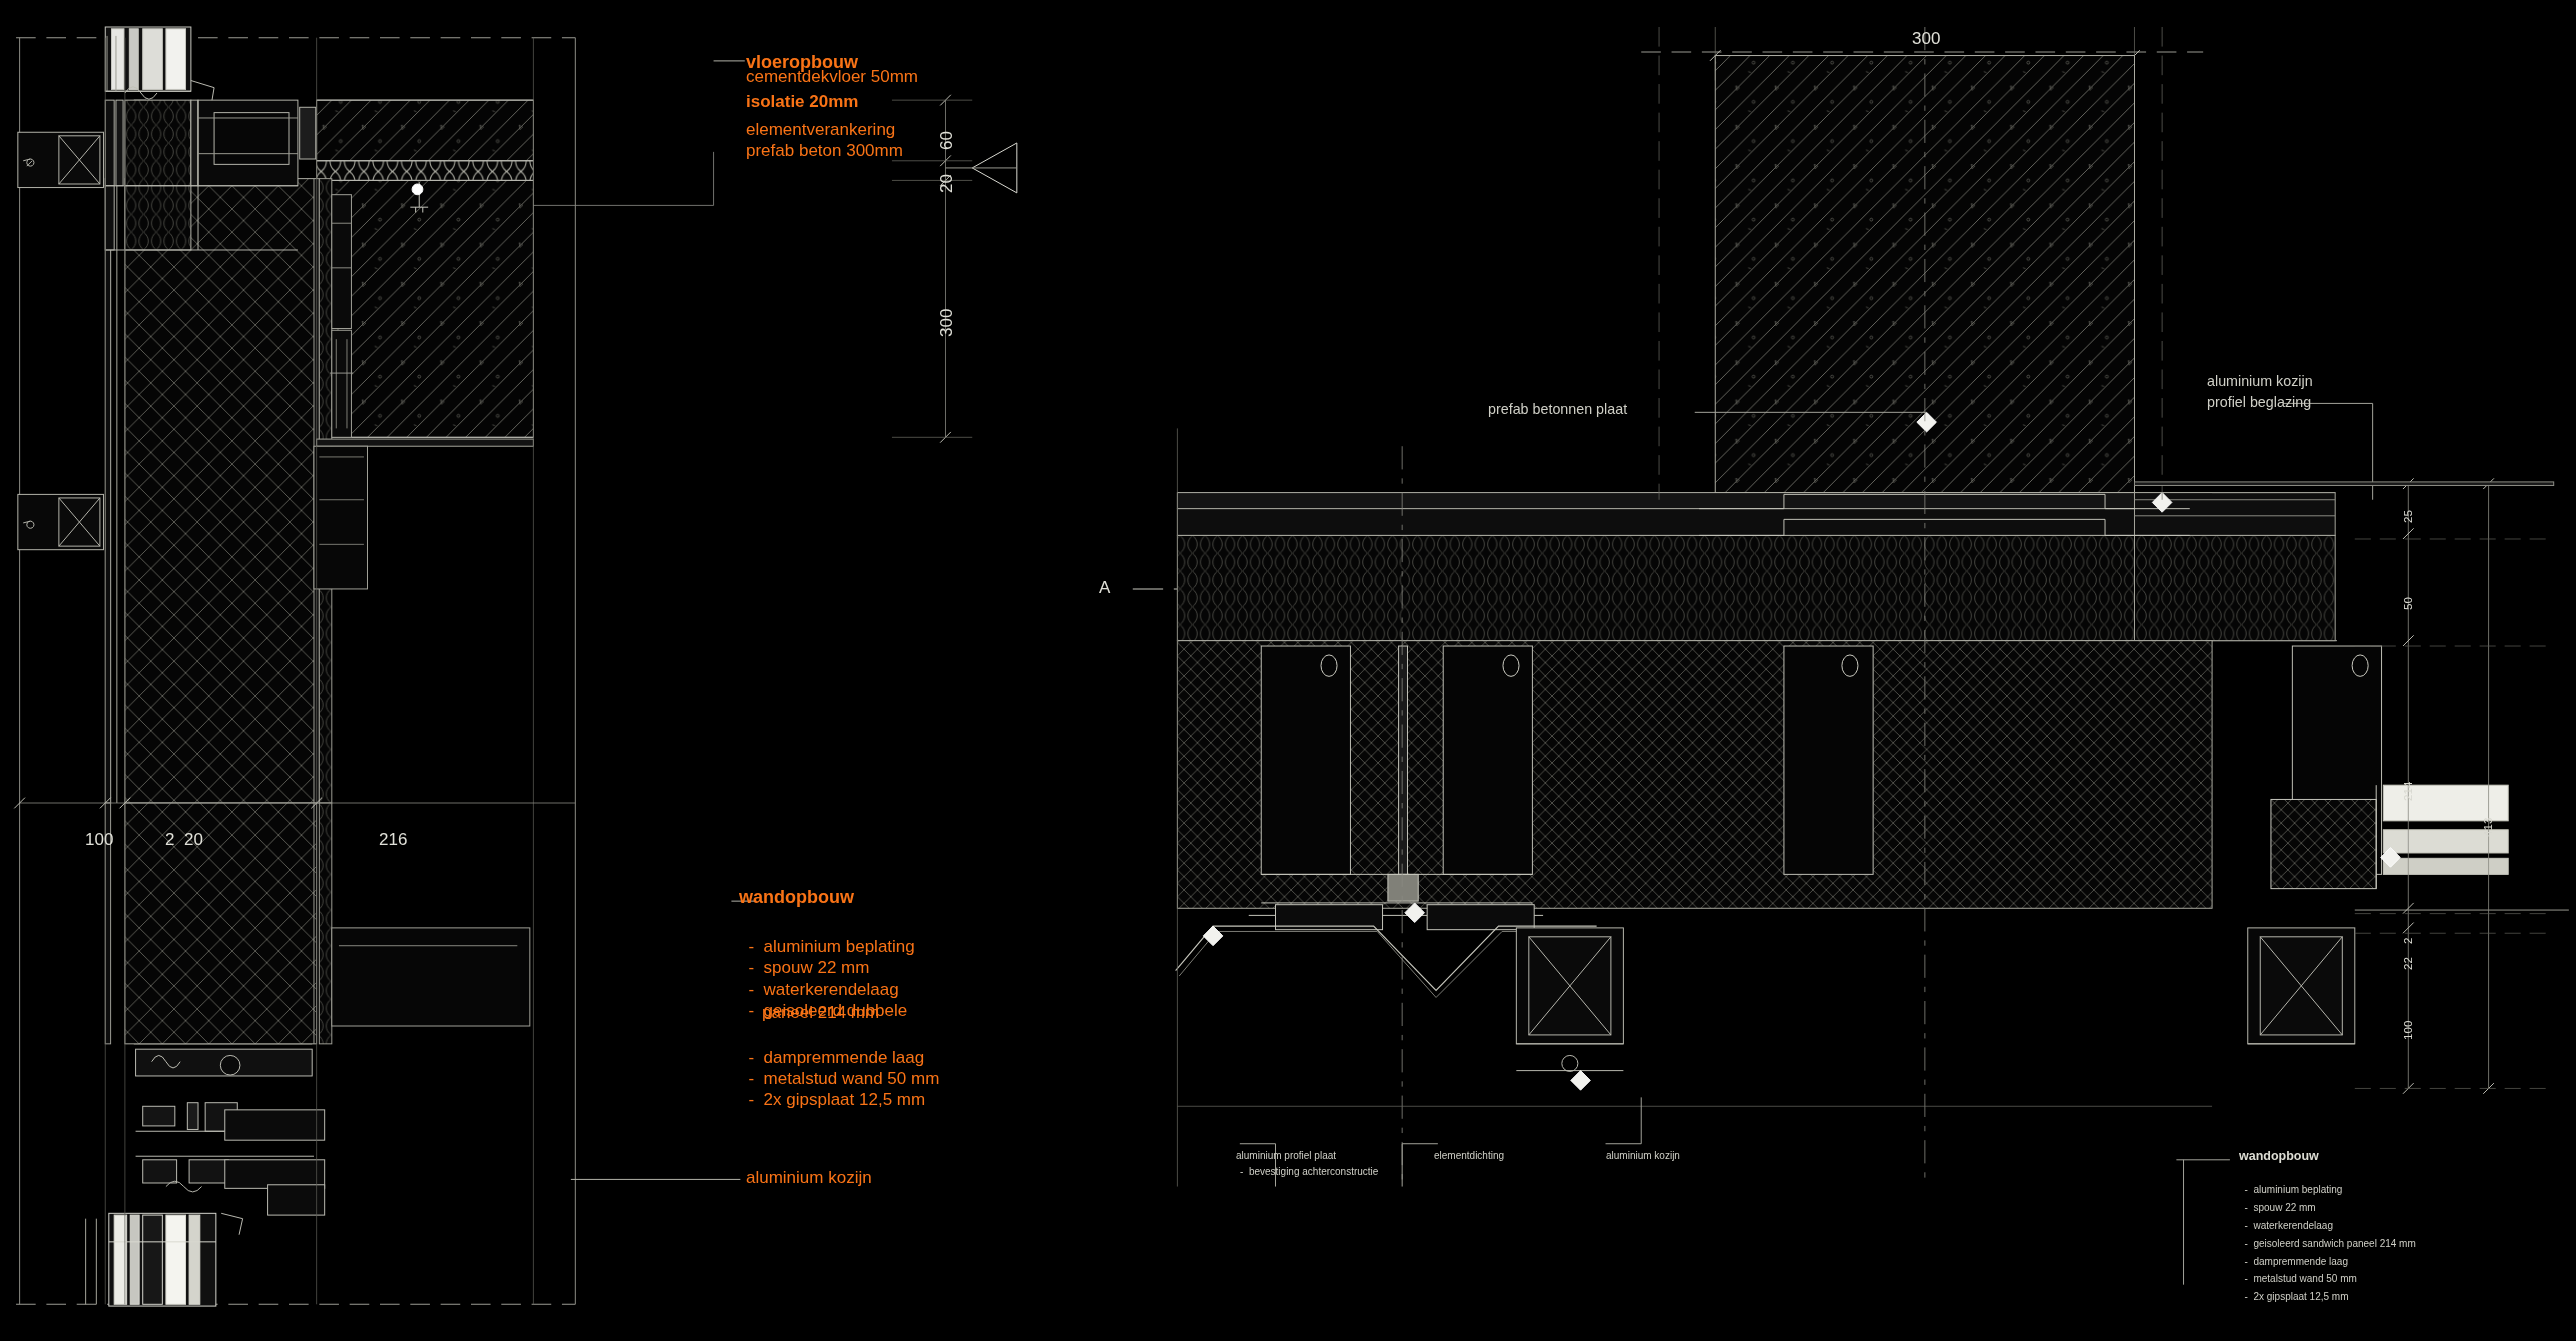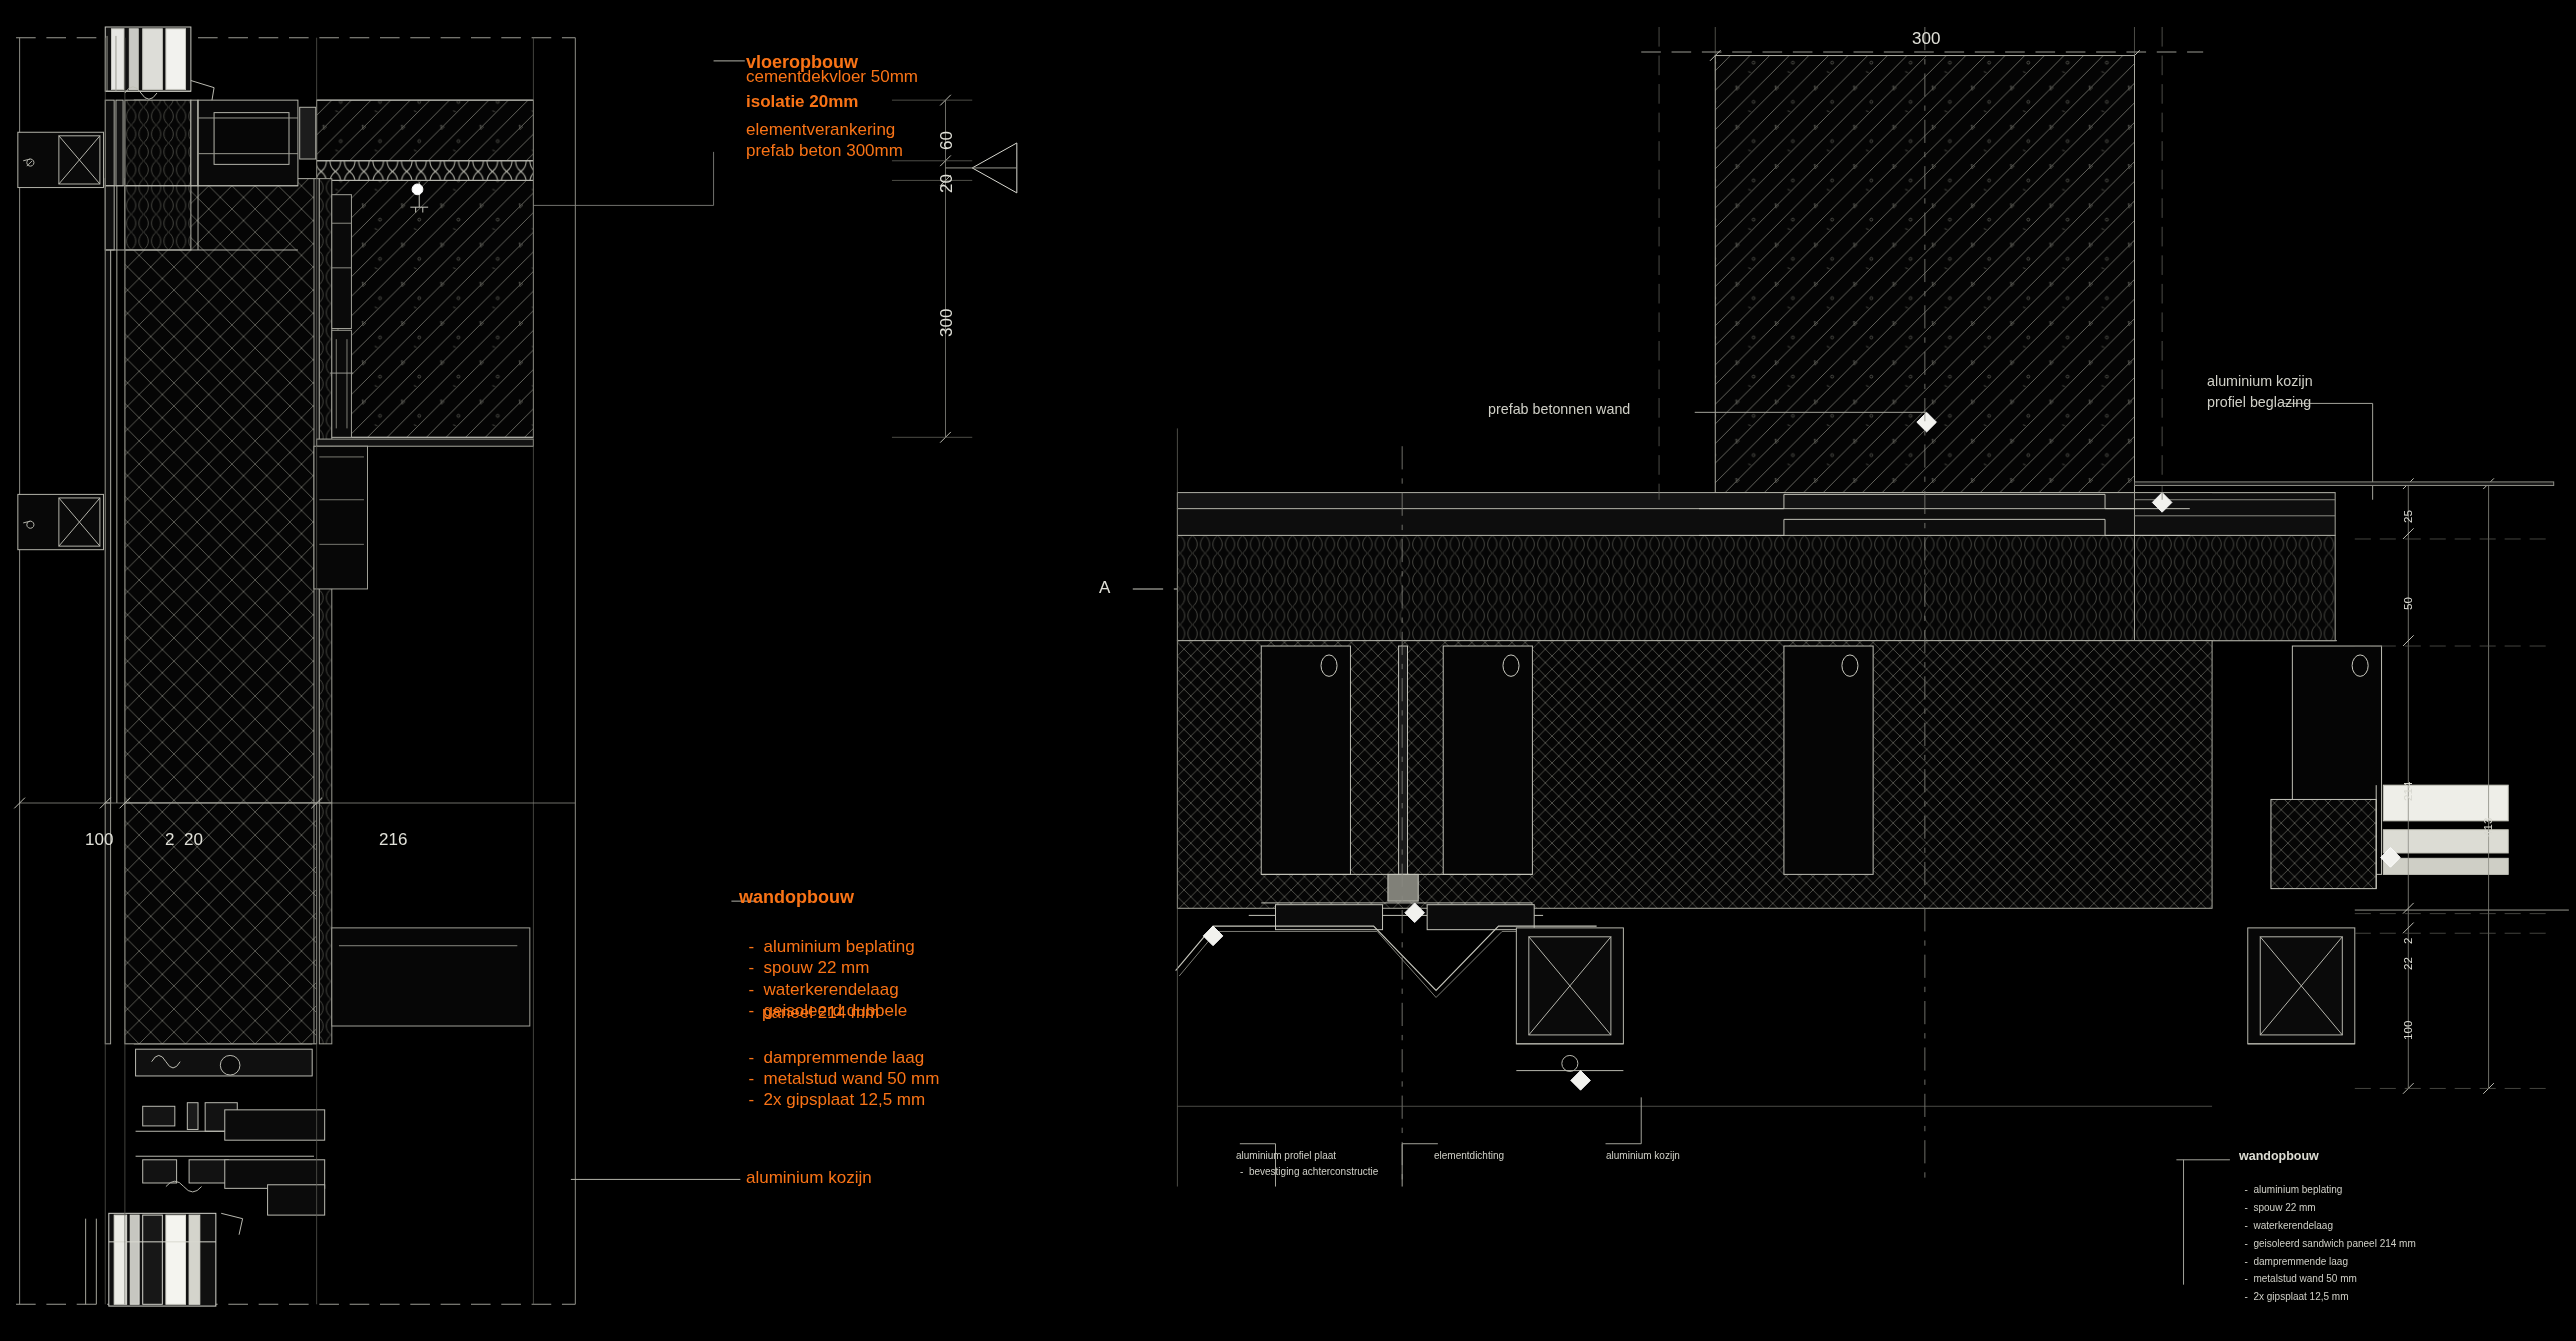--- a/index.html
+++ b/index.html
@@ -351,21 +351,21 @@
 <div class="lbl dim" style="left:165px;top:830px;">2</div>
 <div class="lbl dim" style="left:184px;top:830px;">20</div>
 <div class="lbl dim" style="left:379px;top:830px;">216</div>
 
 <div class="lbl dim rot" style="left:937px;top:150px;">60</div>
 <div class="lbl dim rot" style="left:937px;top:193px;">20</div>
 <div class="lbl dim rot" style="left:937px;top:337px;">300</div>
 
 <div class="lbl dim" style="left:1912px;top:28.5px;">300</div>
 
-<div class="lbl small" style="left:1488px;top:403px;font-size:14.3px;">prefab betonnen wand</div>
+<div class="lbl small" style="left:1488px;top:403px;font-size:14.3px;">prefab betonnen plaat</div>
 
 <div class="lbl small" style="left:2207px;top:375px;font-size:14.3px;">aluminium kozijn</div>
 <div class="lbl small" style="left:2207px;top:396px;font-size:14.3px;">profiel beglazing</div>
 
 <div class="lbl dim" style="left:1099px;top:578px;">A</div>
 
 <div class="lbl small" style="left:1236px;top:1149px;">aluminium profiel plaat</div>
 <div class="lbl small" style="left:1240px;top:1165px;">-  bevestiging achterconstructie</div>
 <div class="lbl small" style="left:1434px;top:1149px;">elementdichting</div>
 <div class="lbl small" style="left:1606px;top:1149px;">aluminium kozijn</div>

